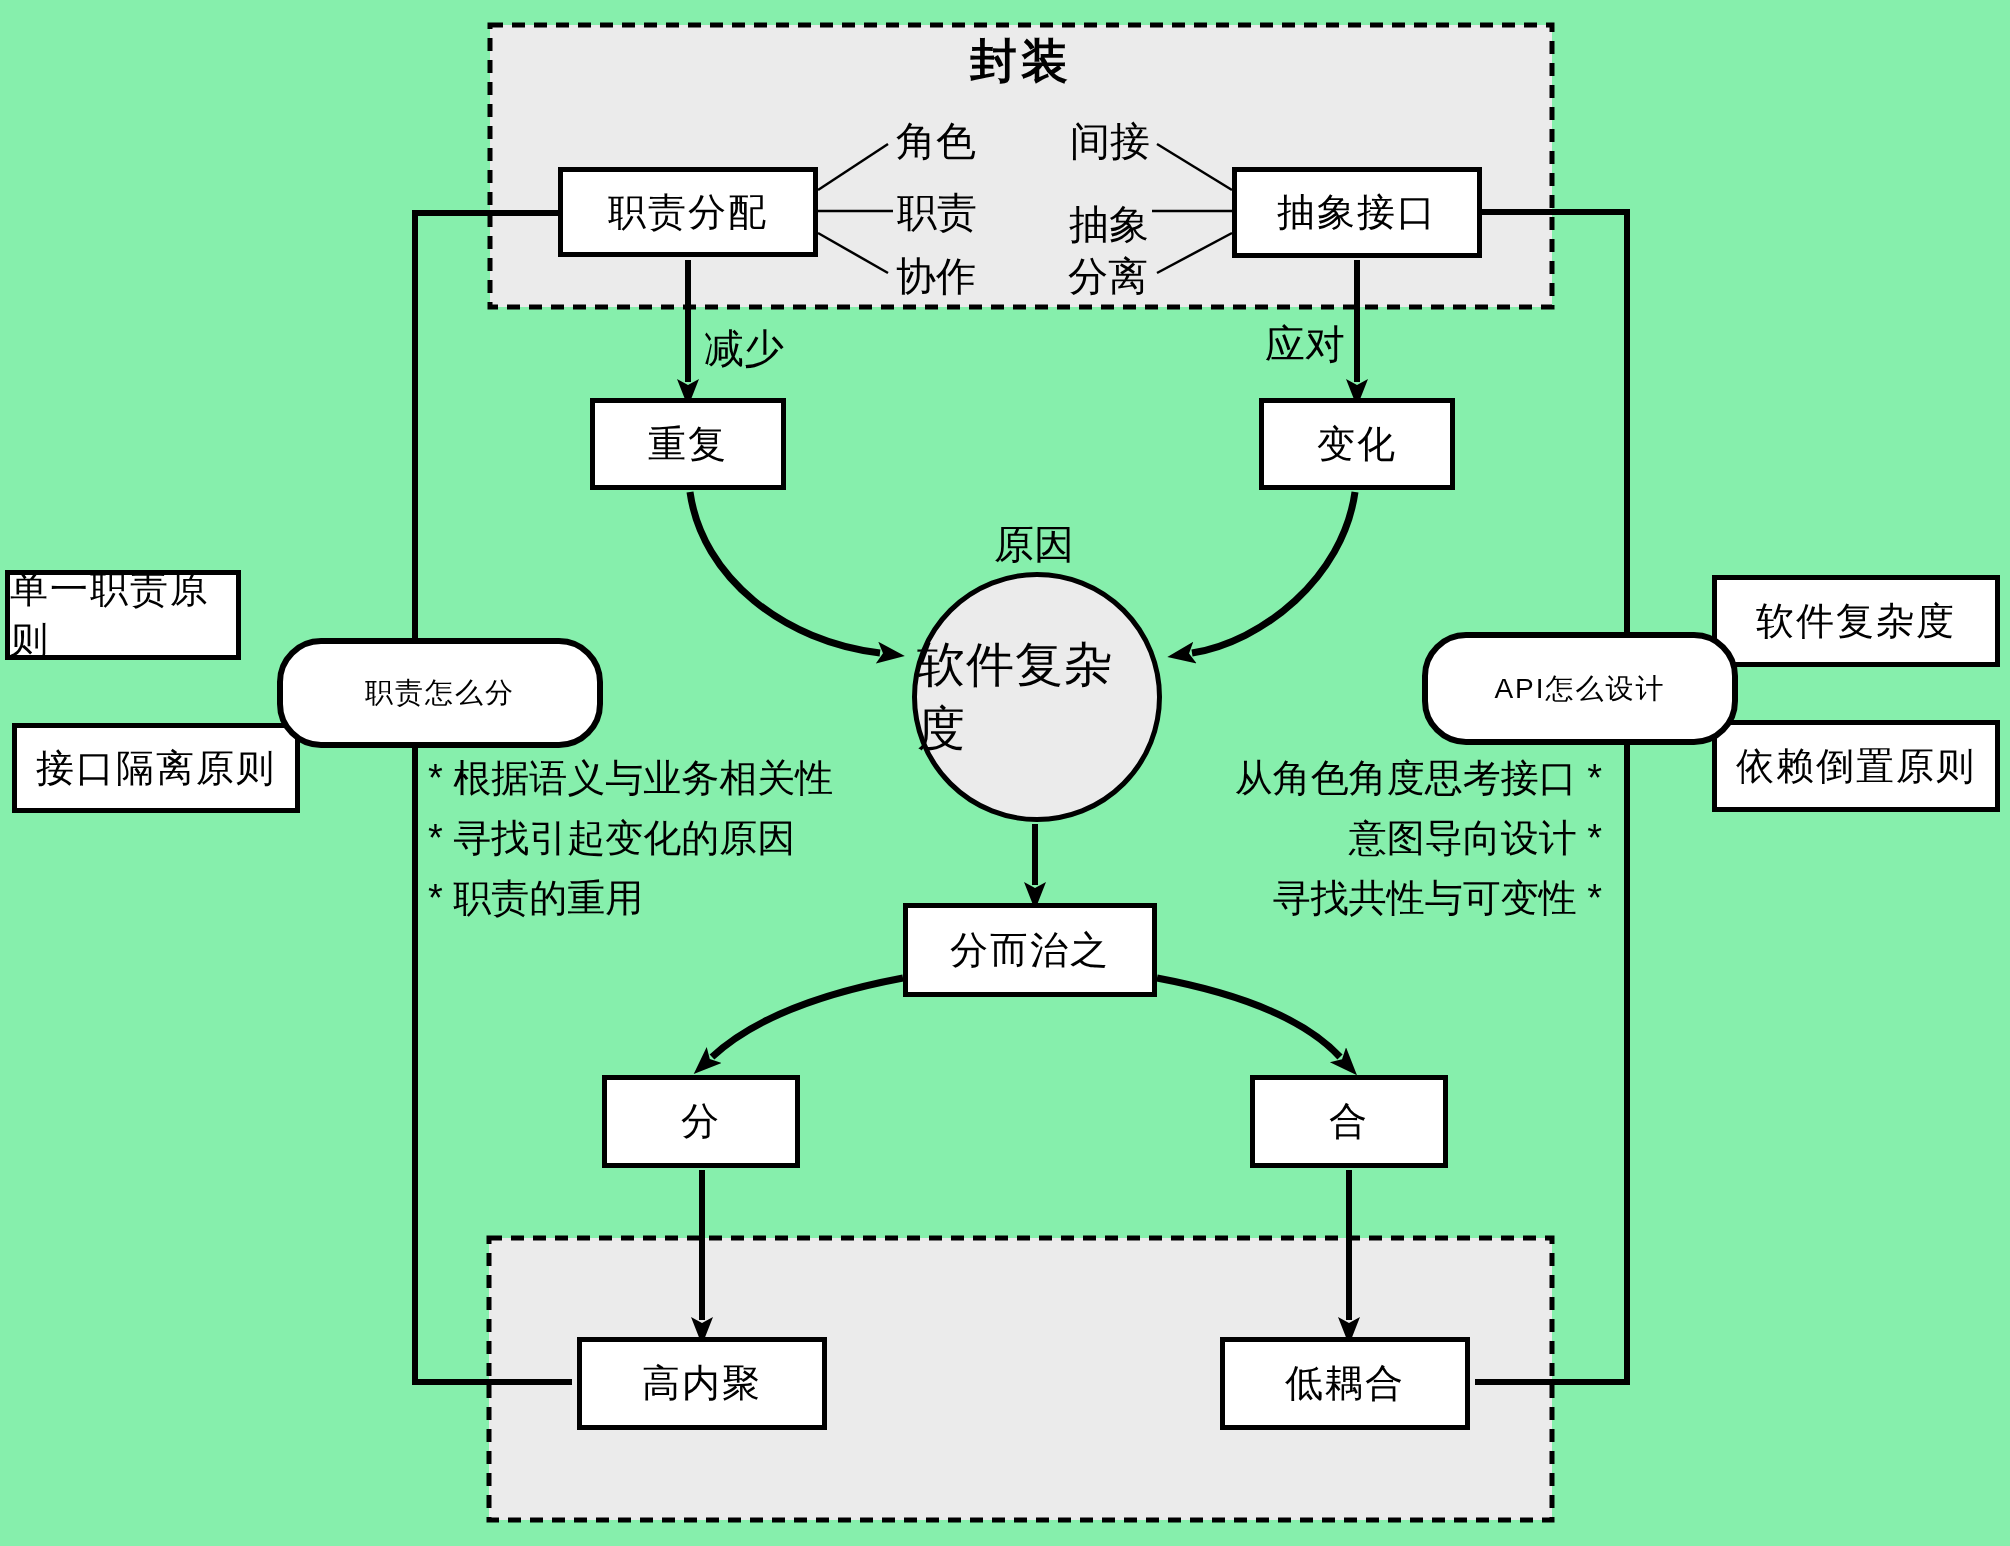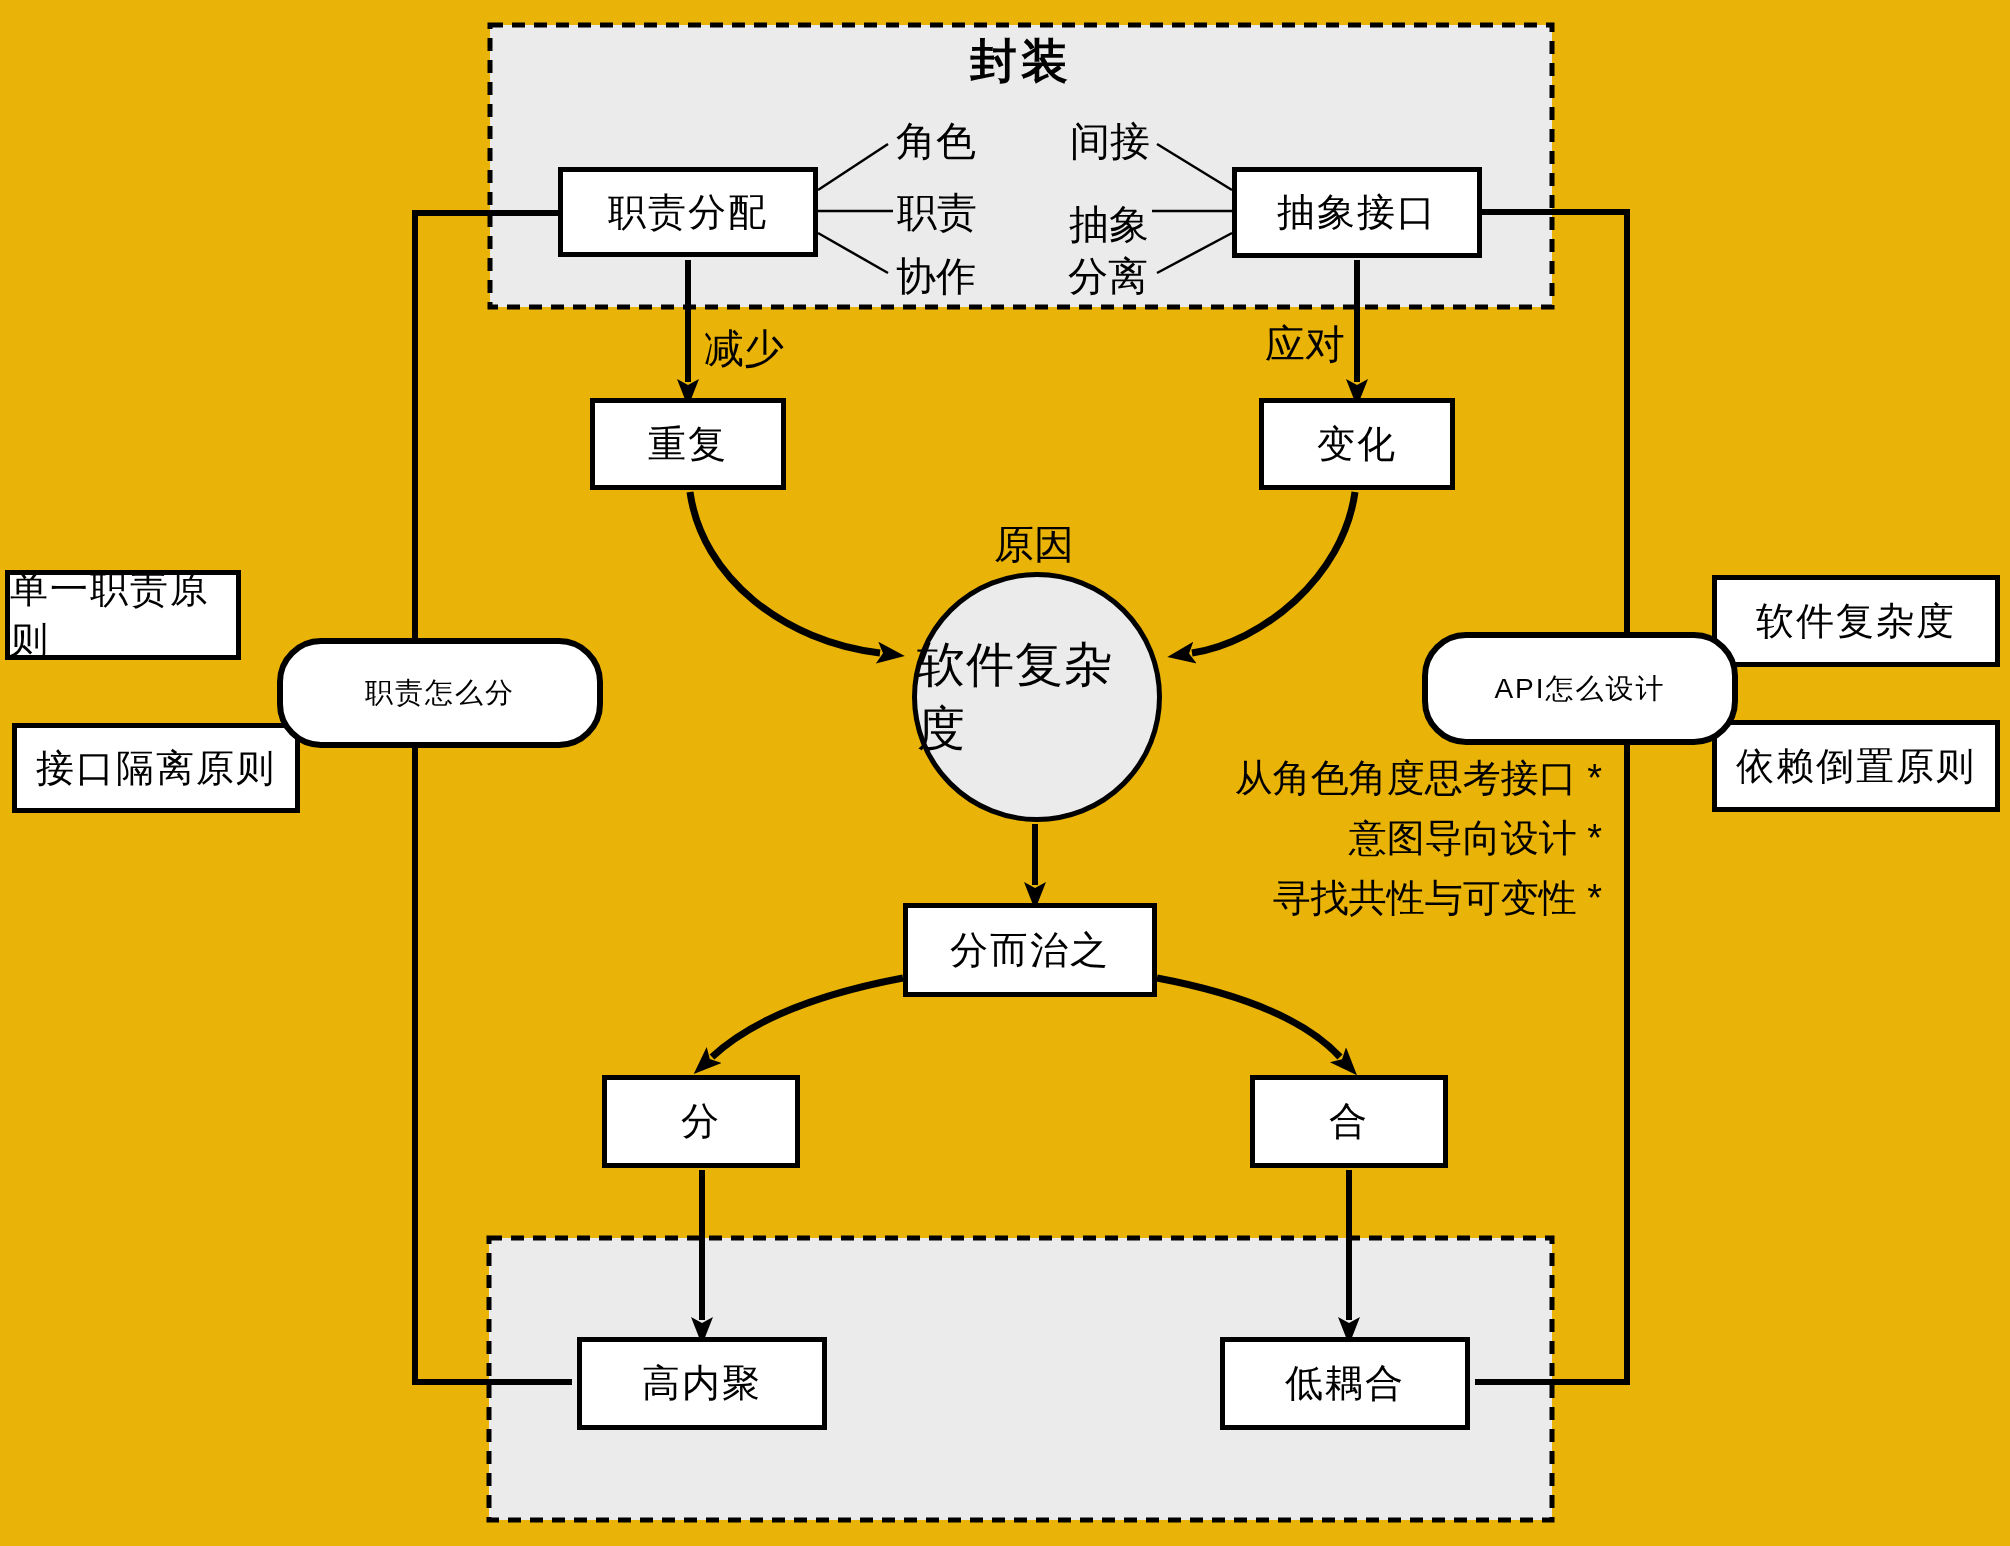--- a/index.html
+++ b/index.html
@@ -1,19 +1,19 @@
 <!DOCTYPE html>
 <html><head>
 <meta charset="utf-8">
 <style>
   html,body{margin:0;padding:0;background:#ffffff;}
   #canvas{
     position:relative;
     width:2010px;height:1546px;
-    background:#eab308;
+    background:#86efac;
     font-family:"Liberation Sans","DejaVu Sans",sans-serif;
     color:#000;
     overflow:hidden;
   }
   #wires{position:absolute;left:0;top:0;z-index:1;}
   .node{
     position:absolute;box-sizing:border-box;
     background:#ffffff;border:5px solid #000;
     display:flex;align-items:center;justify-content:center;
     font-size:38px;letter-spacing:2px;
@@ -112,19 +112,24 @@
   <div class="lbl tcenter" style="left:877px;top:190px;width:120px;">职责</div>
   <div class="lbl tcenter" style="left:876px;top:254px;width:120px;">协作</div>
   <div class="lbl tcenter" style="left:1050px;top:119px;width:120px;">间接</div>
   <div class="lbl tcenter" style="left:1049px;top:202px;width:120px;">抽象</div>
   <div class="lbl tcenter" style="left:1048px;top:254px;width:120px;">分离</div>
 
   <div class="lbl" style="left:704px;top:326px;width:160px;">减少</div>
   <div class="lbl tright" style="left:1187px;top:322px;width:158px;">应对</div>
   <div class="lbl tcenter" style="left:959px;top:522px;width:150px;">原因</div>
 
+  <div class="bullets" style="left:428px;top:748px;width:490px;">
+    <div>* 根据语义与业务相关性</div>
+    <div>* 寻找引起变化的原因</div>
+    <div>* 职责的重用</div>
+  </div>
   <div class="bullets tright" style="left:1112px;top:748px;width:490px;">
     <div>从角色角度思考接口 *</div>
     <div>意图导向设计 *</div>
     <div>寻找共性与可变性 *</div>
   </div>
 
 </div>
 
 </body></html>

